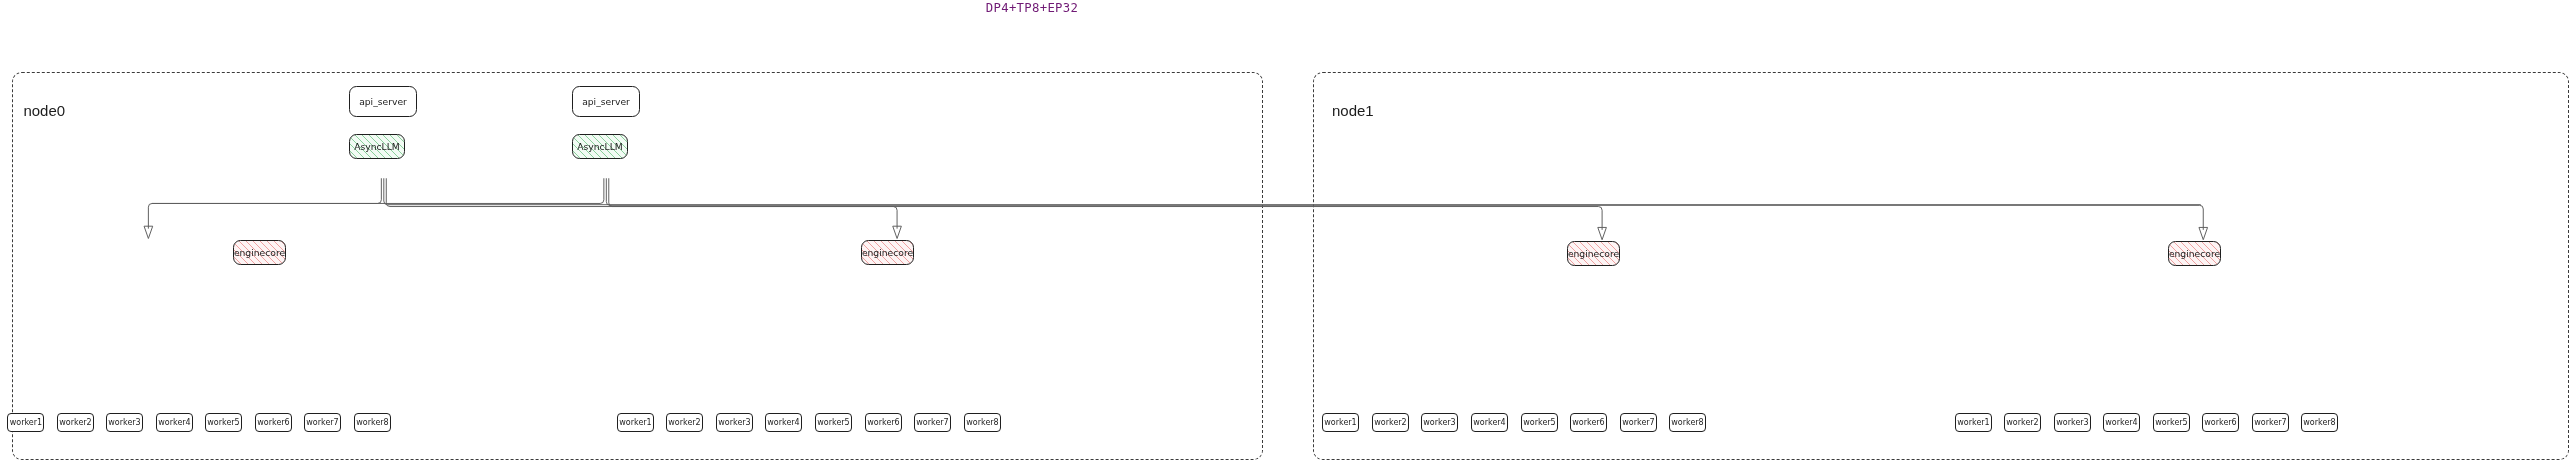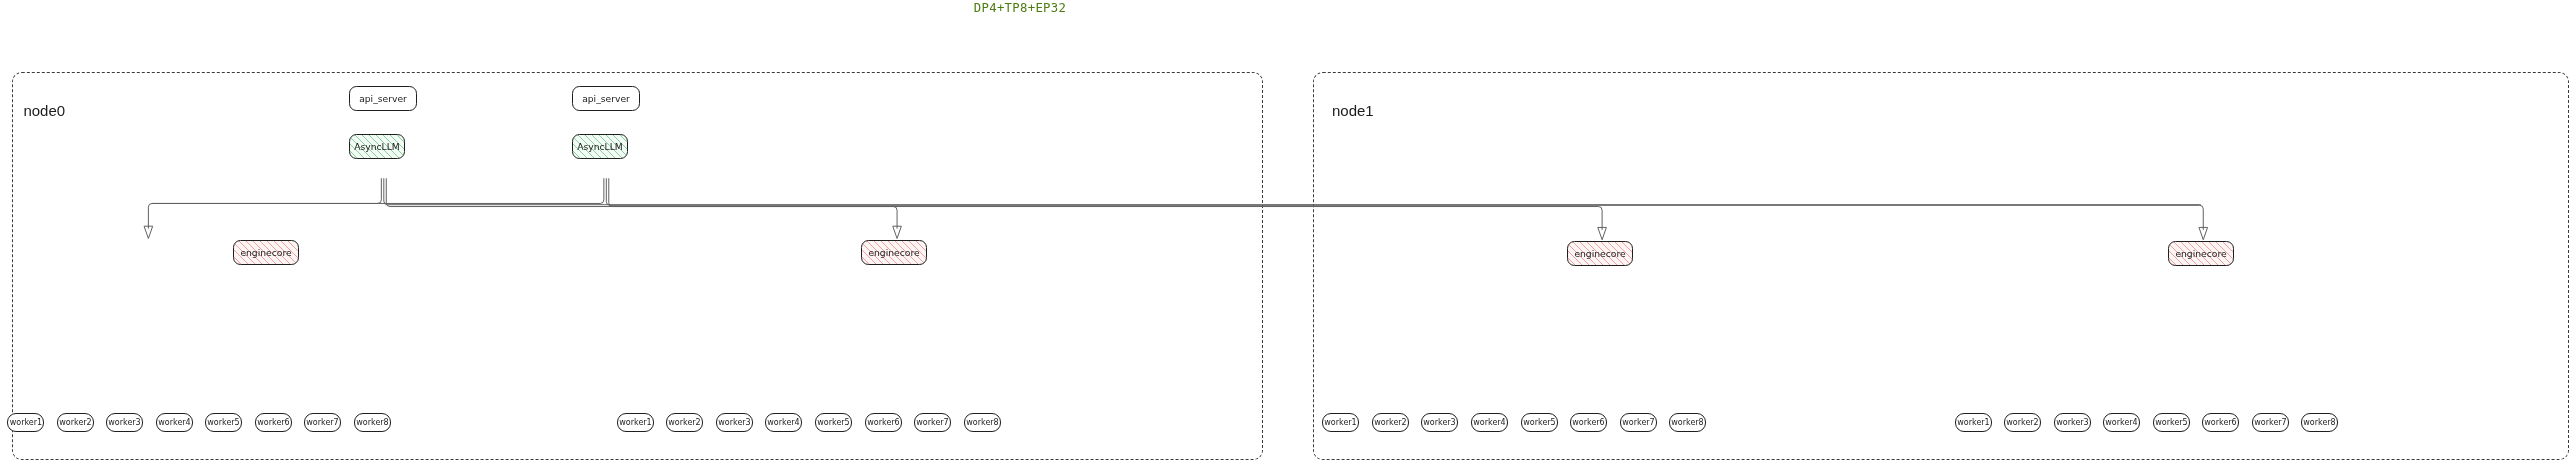--- a/index.html
+++ b/index.html
@@ -1,46 +1,46 @@
 <!DOCTYPE html>
 <html style="font-size:9.8px"><head>
 <meta charset="utf-8">
 <style>
   html,body{margin:0;padding:0;background:#ffffff;}
   body{width:2576px;height:469px;position:relative;overflow:hidden;
        font-family:"DejaVu Sans","Liberation Sans",sans-serif;color:#1a1a1a;}
 
   #title{position:absolute;left:0;top:0;width:2040px;text-align:center;
          top:1.2px;font-size:12.3px;font-family:"DejaVu Sans Mono","Liberation Mono",monospace;
-         letter-spacing:0.3px;color:#4d7c0f;}
+         letter-spacing:0.3px;color:#701a75;padding-left:12px;}
 
   .node-box{position:absolute;border:1.4px dashed #3b3b3b;border-radius:9.8px;
             background:transparent;box-sizing:border-box;}
   .node-label{position:absolute;font-size:15px;
               font-family:Liberation Sans, sans-serif;color:#1c1c1c;margin-top:16px;}
 
   .nodebox-0{left:12.3px;top:72px;width:1251px;height:388px;}
   .nodebox-1{left:1313px;top:72px;width:1256px;height:388px;}
   .nodelabel-0{left:23.4px;top:86px;}
   .nodelabel-1{left:1332px;top:86px;}
 
   .box{position:absolute;box-sizing:border-box;display:flex;align-items:center;
        justify-content:center;border:1.4px solid #1f1f1f;background:#ffffff;
        font-size:9.2px;color:#1c1c1c;white-space:nowrap;}
 
-  .api{border-radius:7.4px;width:68px;height:25px;}
+  .api{border-radius:7.4px;width:68px;height:31px;}
   .async{border-radius:7.4px;width:56px;height:24.6px;
      background-color:#f2fbf4;
      background-image:repeating-linear-gradient(45deg,
         rgba(120,200,140,0.85) 0 0.7px, rgba(0,0,0,0) 0.7px 4.9px);}
-  .engine{border-radius:7.4px;width:66px;height:24.6px;
+  .engine{border-radius:7.4px;width:53px;height:24.6px;
      background-color:#fdf4f4;
      background-image:repeating-linear-gradient(45deg,
         rgba(235,140,140,0.8) 0 0.7px, rgba(0,0,0,0) 0.7px 4.9px);}
-  .worker{border-radius:9px;width:37px;height:18.5px;font-size:8px;}
+  .worker{border-radius:4px;width:37px;height:18.5px;font-size:8px;}
 
   svg.wires{position:absolute;left:0;top:0;width:2576px;height:469px;
             pointer-events:none;overflow:visible;}
   svg.wires path{fill:none;stroke:#5e5e5e;stroke-width:1.6px;}
   svg.wires polygon{fill:none;stroke:#5e5e5e;stroke-width:1.6px;}
 </style>
 </head>
 <body>
 
 <div id="title">DP4+TP8+EP32</div>

